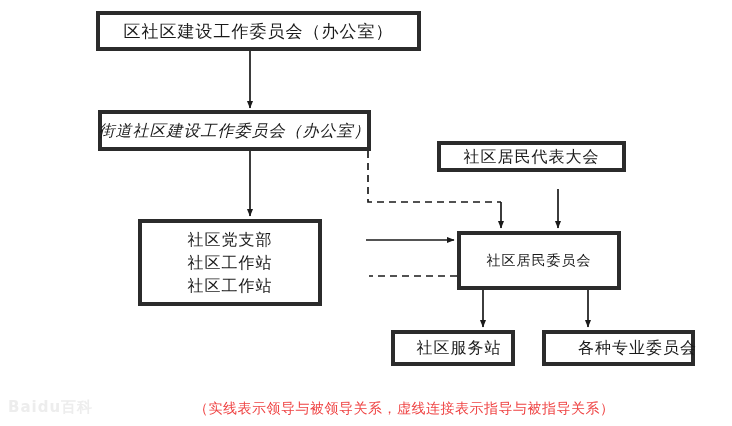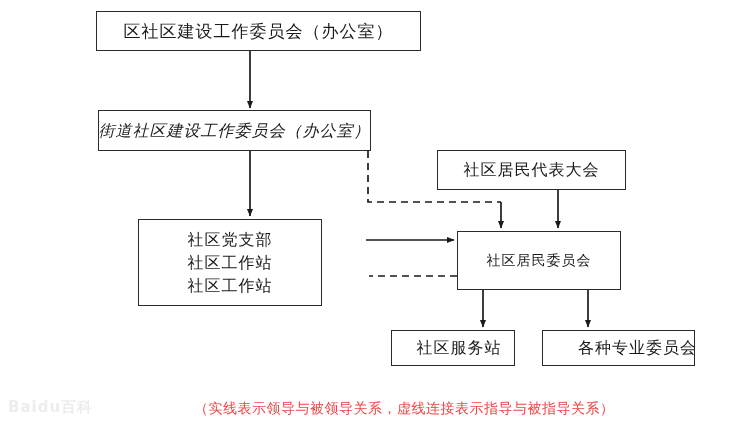--- a/index.html
+++ b/index.html
@@ -11,21 +11,21 @@
     position: relative;
     width: 732px;
     height: 426px;
     background: #ffffff;
     overflow: hidden;
     font-family: "DejaVu Sans", "Liberation Sans", sans-serif;
   }
   .node {
     position: absolute;
     box-sizing: border-box;
-    border: 1px solid #7f1d1d;
+    border: 4px solid #7f1d1d;
     background: #ffffff;
     display: flex;
     flex-direction: column;
     align-items: center;
     justify-content: center;
     color: #1a1a1a;
     letter-spacing: 1px;
     line-height: 1.45;
     white-space: nowrap;
   }
@@ -82,21 +82,21 @@
       </g>
   </svg>
 
   <div id="node-layer">
       <div class="node" style="left: 96px; top: 11px; width: 325px; height: 40px; font-size: 17px; border-color: rgb(43, 43, 43);">
         <span class="line">区社区建设工作委员会（办公室）</span>
       </div>
       <div class="node" style="left: 98px; top: 110px; width: 273px; height: 41px; font-size: 16px; border-color: rgb(43, 43, 43); font-style: italic;">
         <span class="line">街道社区建设工作委员会（办公室）</span>
       </div>
-      <div class="node" style="left: 437px; top: 150px; width: 189px; height: 40px; font-size: 16px; border-color: rgb(43, 43, 43); font-family: Liberation Serif, serif;">
+      <div class="node" style="left: 437px; top: 141px; width: 189px; height: 31px; font-size: 16px; border-color: rgb(43, 43, 43); font-family: Liberation Serif, serif;">
         <span class="line">社区居民代表大会</span>
       </div>
       <div class="node" style="left: 138px; top: 219px; width: 184px; height: 87px; font-size: 16px; border-color: rgb(43, 43, 43);">
         <span class="line">社区党支部</span>
         <span class="line">社区工作站</span>
         <span class="line">社区工作站</span>
       </div>
       <div class="node" style="left: 457px; top: 231px; width: 164px; height: 59px; font-size: 14px; border-color: rgb(43, 43, 43);">
         <span class="line">社区居民委员会</span>
       </div>

